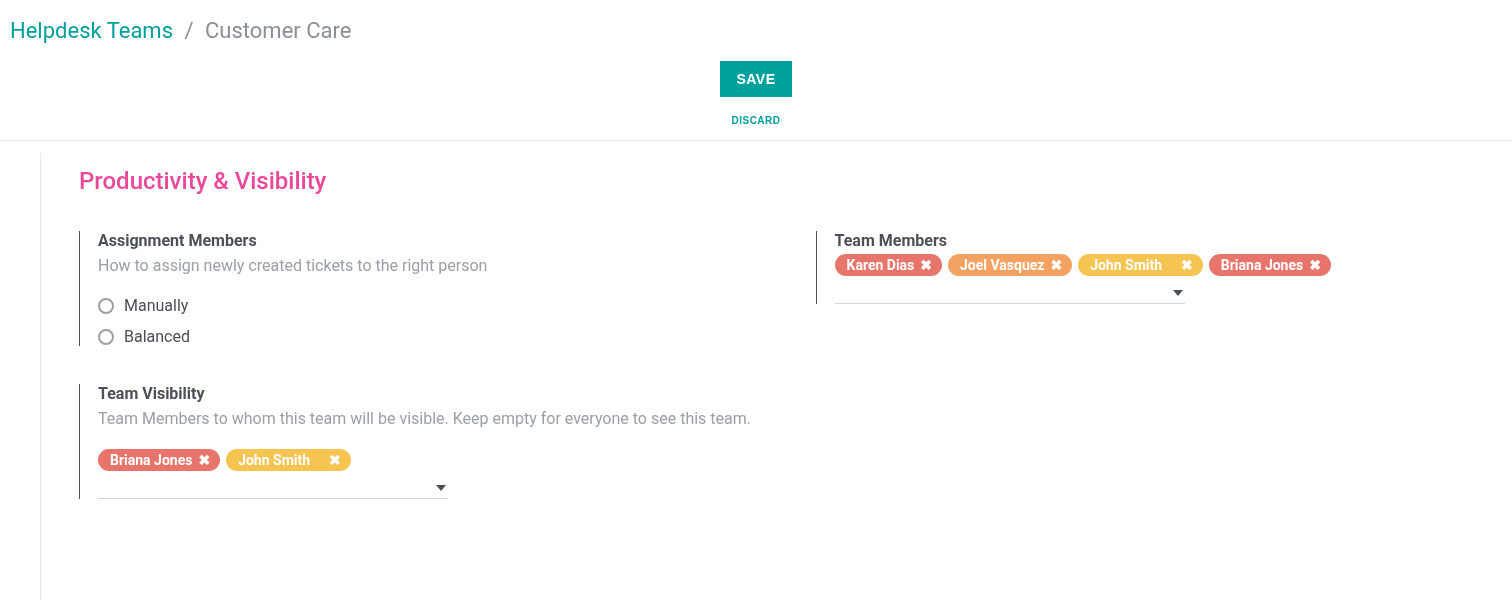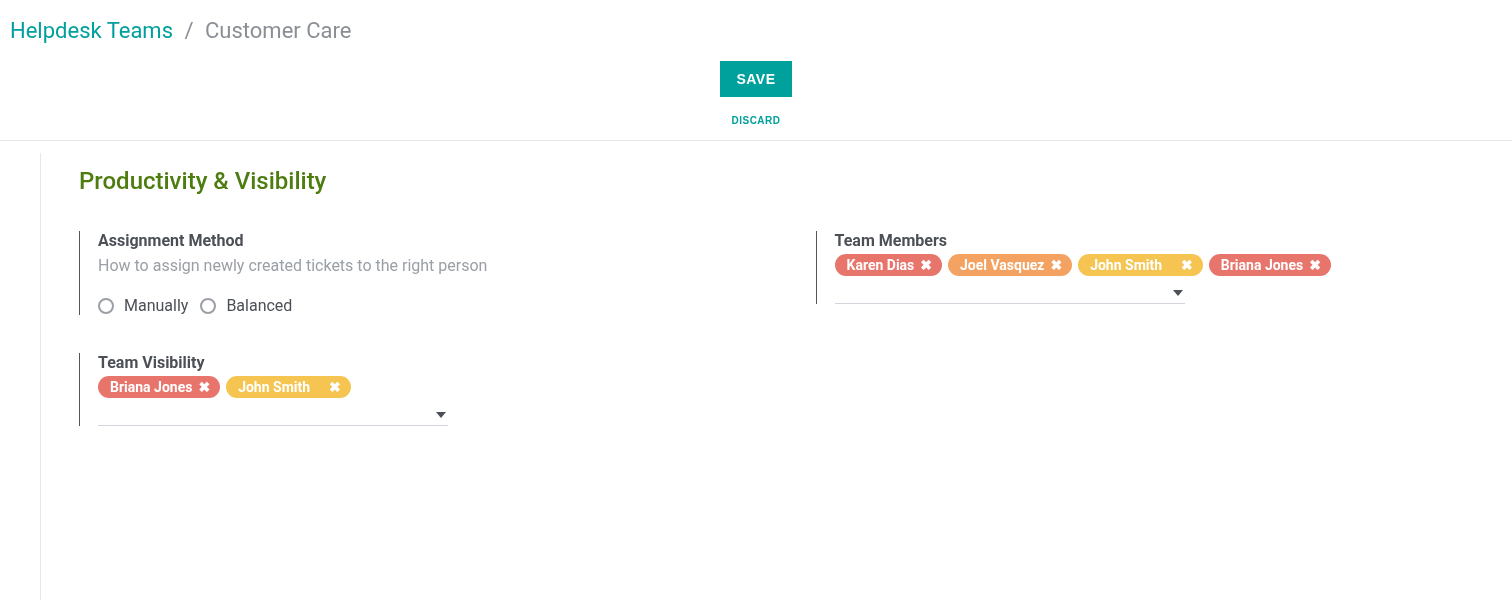--- a/index.html
+++ b/index.html
@@ -56,21 +56,21 @@
   .content {
     margin-left: 40px;
     margin-top: 12px;
     border-left: 1px solid #e5e7eb;
     padding: 14px 0 40px 38px;
     min-height: 480px;
   }
   .section-title {
     font-size: 24px;
     font-weight: 500;
-    color: #4d7c0f;
+    color: #ec4899;
     margin-bottom: 36px;
   }
   .settings-row {
     display: flex;
     gap: 40px;
   }
   .col {
     flex: 1;
   }
   .setting-box {
@@ -86,21 +86,21 @@
     margin-bottom: 4px;
   }
   .setting-desc {
     font-size: 16px;
     color: #9aa0a6;
     margin-bottom: 18px;
     line-height: 1.5;
   }
   .radio-list {
     display: flex;
-    flex-direction: row;
+    flex-direction: column;
     gap: 12px;
   }
   .radio-item {
     display: flex;
     align-items: center;
     gap: 10px;
     cursor: pointer;
     font-size: 16px;
     color: #4b4f56;
   }
@@ -187,36 +187,37 @@
 
 <div class="divider"></div>
 
 <div class="content">
   <h2 class="section-title">Productivity &amp; Visibility</h2>
 
   <div class="settings-row">
     <div class="col">
 
       <div class="setting-box">
-        <div class="setting-title">Assignment Method</div>
+        <div class="setting-title">Assignment Members</div>
         <div class="setting-desc">How to assign newly created tickets to the right person</div>
         <div class="radio-list">
           <label class="radio-item">
             <span class="radio-circle"></span>
             <span>Manually</span>
           </label>
           <label class="radio-item">
             <span class="radio-circle"></span>
             <span>Balanced</span>
           </label>
         </div>
       </div>
 
       <div class="setting-box">
         <div class="setting-title">Team Visibility</div>
+        <div class="setting-desc">Team Members to whom this team will be visible. Keep empty for everyone to see this team.</div>
         <div class="tag-container">
             <span class="tag tag-red">
               <span>Briana Jones</span>
               <span class="close">✖</span>
             </span>
             <span class="tag tag-yellow">
               <span>John Smith</span>
               <span class="close">✖</span>
             </span>
           </div>

